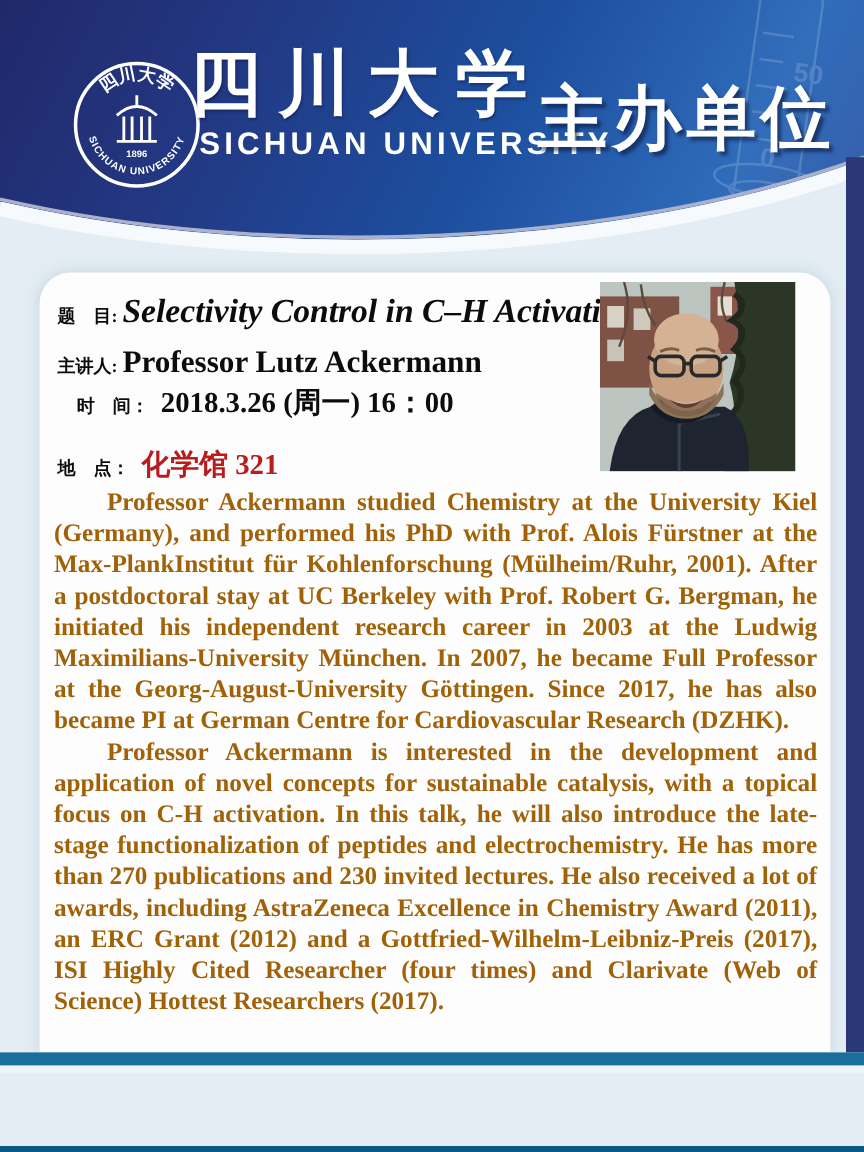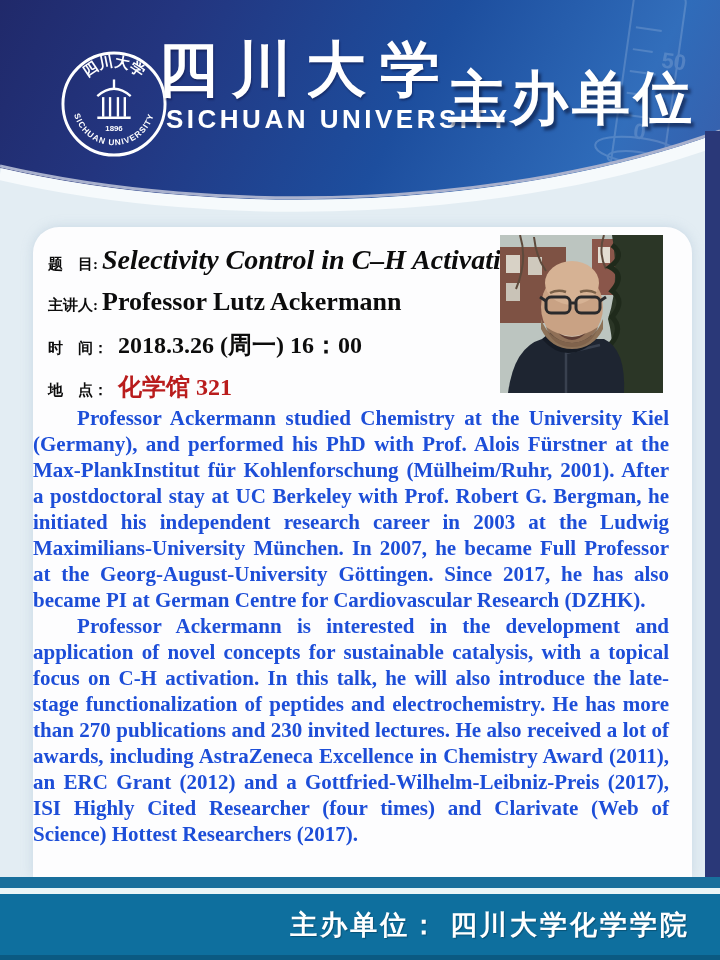--- a/index.html
+++ b/index.html
@@ -24,29 +24,29 @@
   
   .right-strip { position:absolute; right:0; top:131px; width:15px; height:746px; background:#2a3878; }
 
   
   .panel { position:absolute; left:33px; top:227px; width:659px; height:650px;
     background:#fdfdfe; border-radius:26px 26px 0 0;
     box-shadow:0 0 12px rgba(150,175,200,.35); }
   .info-row { position:absolute; left:15px; white-space:nowrap; }
   .info-label { font-weight:bold; color:#0c0c0c; font-size:15px; font-family:"Liberation Serif", serif; }
   .info-row.r0 { top:17px; }  .info-row.r1 { top:60px; }
-  .info-row.r2 { top:102px; } .info-row.r3 { top:144px; }
+  .info-row.r2 { top:92px;margin-left:16px; } .info-row.r3 { top:144px; }
   .val-title   { font-size:28px; font-weight:bold; font-style:italic; color:#0c0c0c; margin-left:4px; }
   .val-speaker { font-size:26px; font-weight:bold; color:#0c0c0c; margin-left:4px; }
   .val-time    { font-size:24px; font-weight:bold; color:#0c0c0c; margin-left:10px; }
   .val-place   { font-size:24px; font-weight:bold; color:#b91c1c; margin-left:10px; }
 
   .photo { position:absolute; left:467px; top:8px; width:163px; height:158px; overflow:hidden; }
 
-  .bio { position:absolute; left:0; top:178px; width:636px; color:#1d4ed8;
+  .bio { position:absolute; left:12px; top:178px; width:636px; color:#a16207;
     font-size:21px; font-weight:bold; line-height:26px; text-align:justify;
     font-family:"Liberation Serif", serif; }
   .bio p { text-indent:2.1em; margin:0; }
 
   
   .footer-stripe1 { position:absolute; left:0; top:877px; width:720px; height:11px; background:#186f9c; }
   .footer-gap     { position:absolute; left:0; top:888px; width:720px; height:6px;  background:#eaf5f7; }
   .footer-block   { position:absolute; left:0; top:894px; width:720px; height:61px; background:#0e6f9e;
     display:flex; align-items:center; justify-content:flex-end; padding-right:30px; }
   .footer-edge    { position:absolute; left:0; top:955px; width:720px; height:5px; background:#0b5a82; }
@@ -161,18 +161,15 @@
     </div>
 
     <div class="bio">
       <p>Professor Ackermann studied Chemistry at the University Kiel (Germany), and performed his PhD with Prof. Alois Fürstner at the Max-PlankInstitut für Kohlenforschung (Mülheim/Ruhr, 2001). After a postdoctoral stay at UC Berkeley with Prof. Robert G. Bergman, he initiated his independent research career in 2003 at the Ludwig Maximilians-University München. In 2007, he became Full Professor at the Georg-August-University Göttingen. Since 2017, he has also became PI at German Centre for Cardiovascular Research (DZHK).</p>
       <p>Professor Ackermann is interested in the development and application of novel concepts for sustainable catalysis, with a topical focus on C-H activation. In this talk, he will also introduce the late-stage functionalization of peptides and electrochemistry. He has more than 270 publications and 230 invited lectures. He also received a lot of awards, including AstraZeneca Excellence in Chemistry Award (2011), an ERC Grant (2012) and a Gottfried-Wilhelm-Leibniz-Preis (2017), ISI Highly Cited Researcher (four times) and Clarivate (Web of Science) Hottest Researchers (2017).</p>
     </div>
   </div>
 
   <div class="footer-stripe1"></div>
   <div class="footer-gap"></div>
-  <div class="footer-block">
-    <span class="footer-text">主办单位：  四川大学化学学院</span>
-  </div>
   <div class="footer-edge"></div>
 
 </div>
 
 </body></html>

